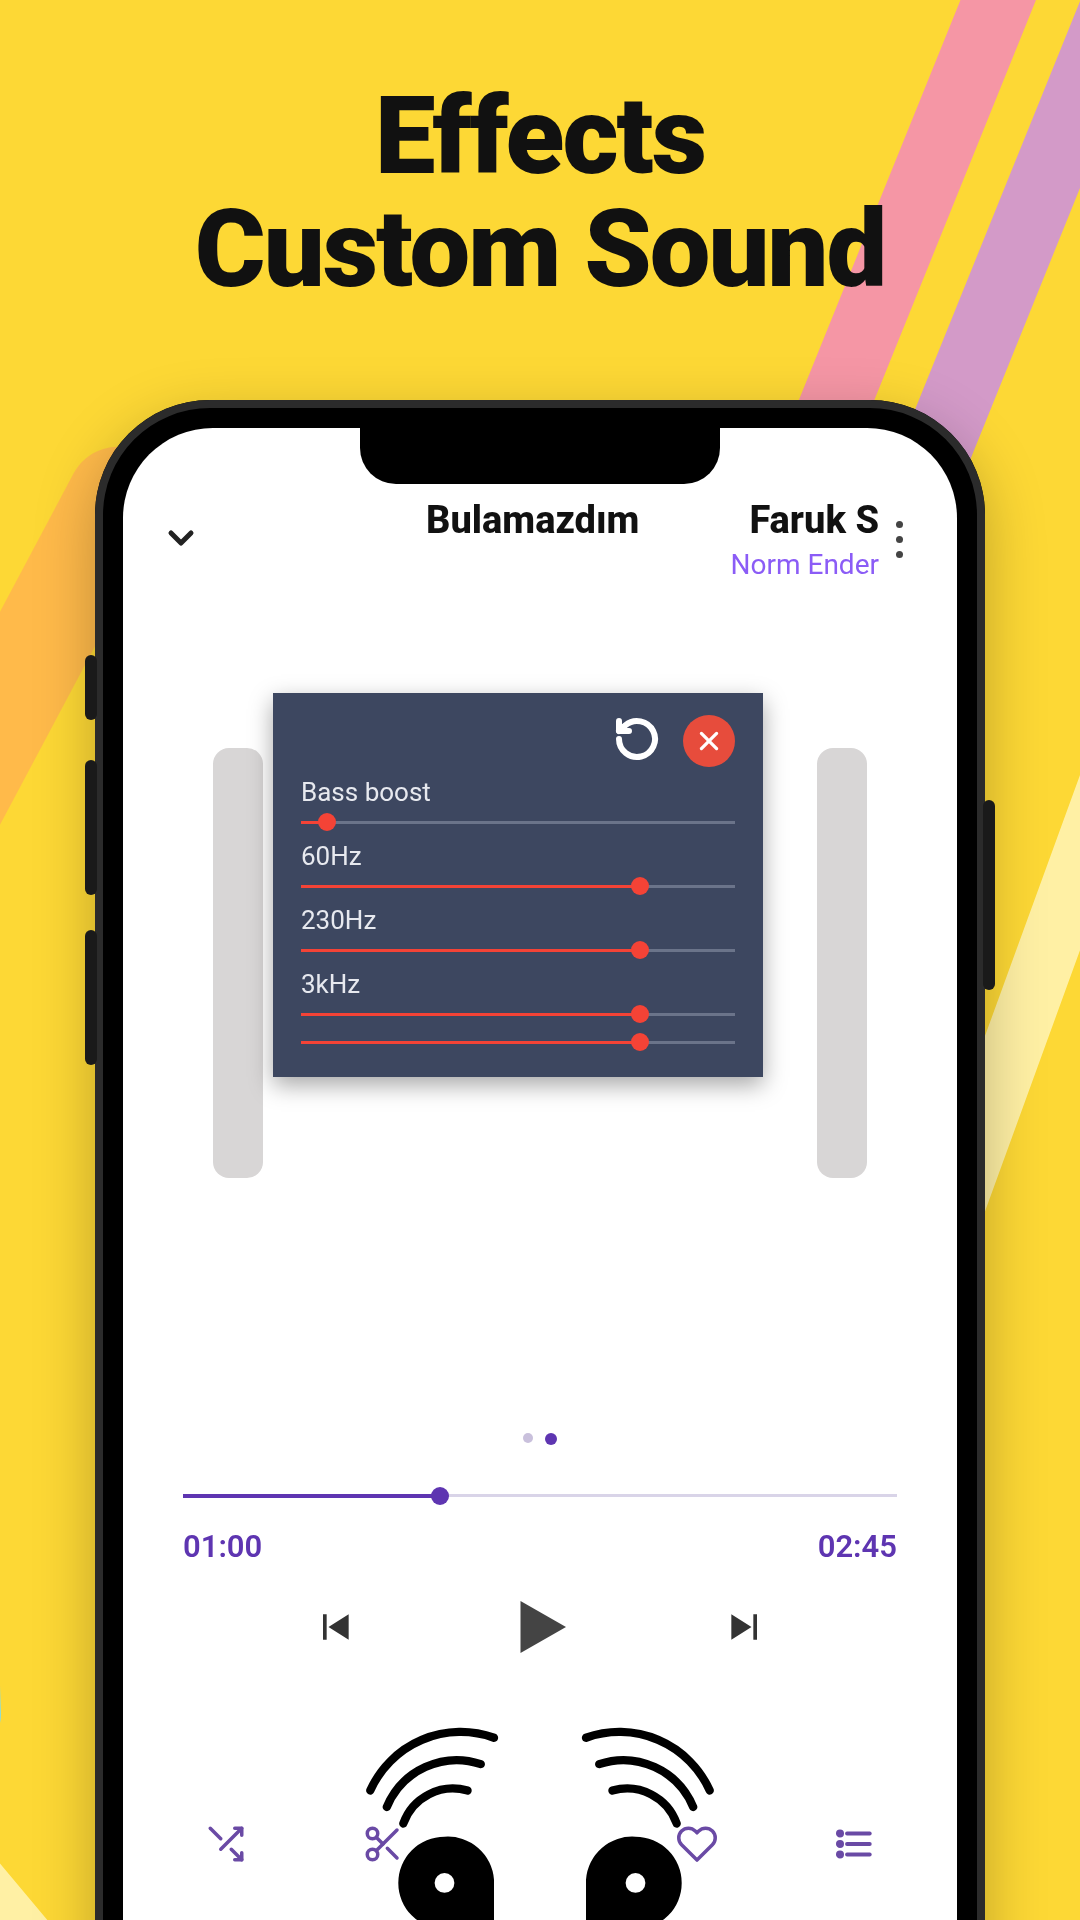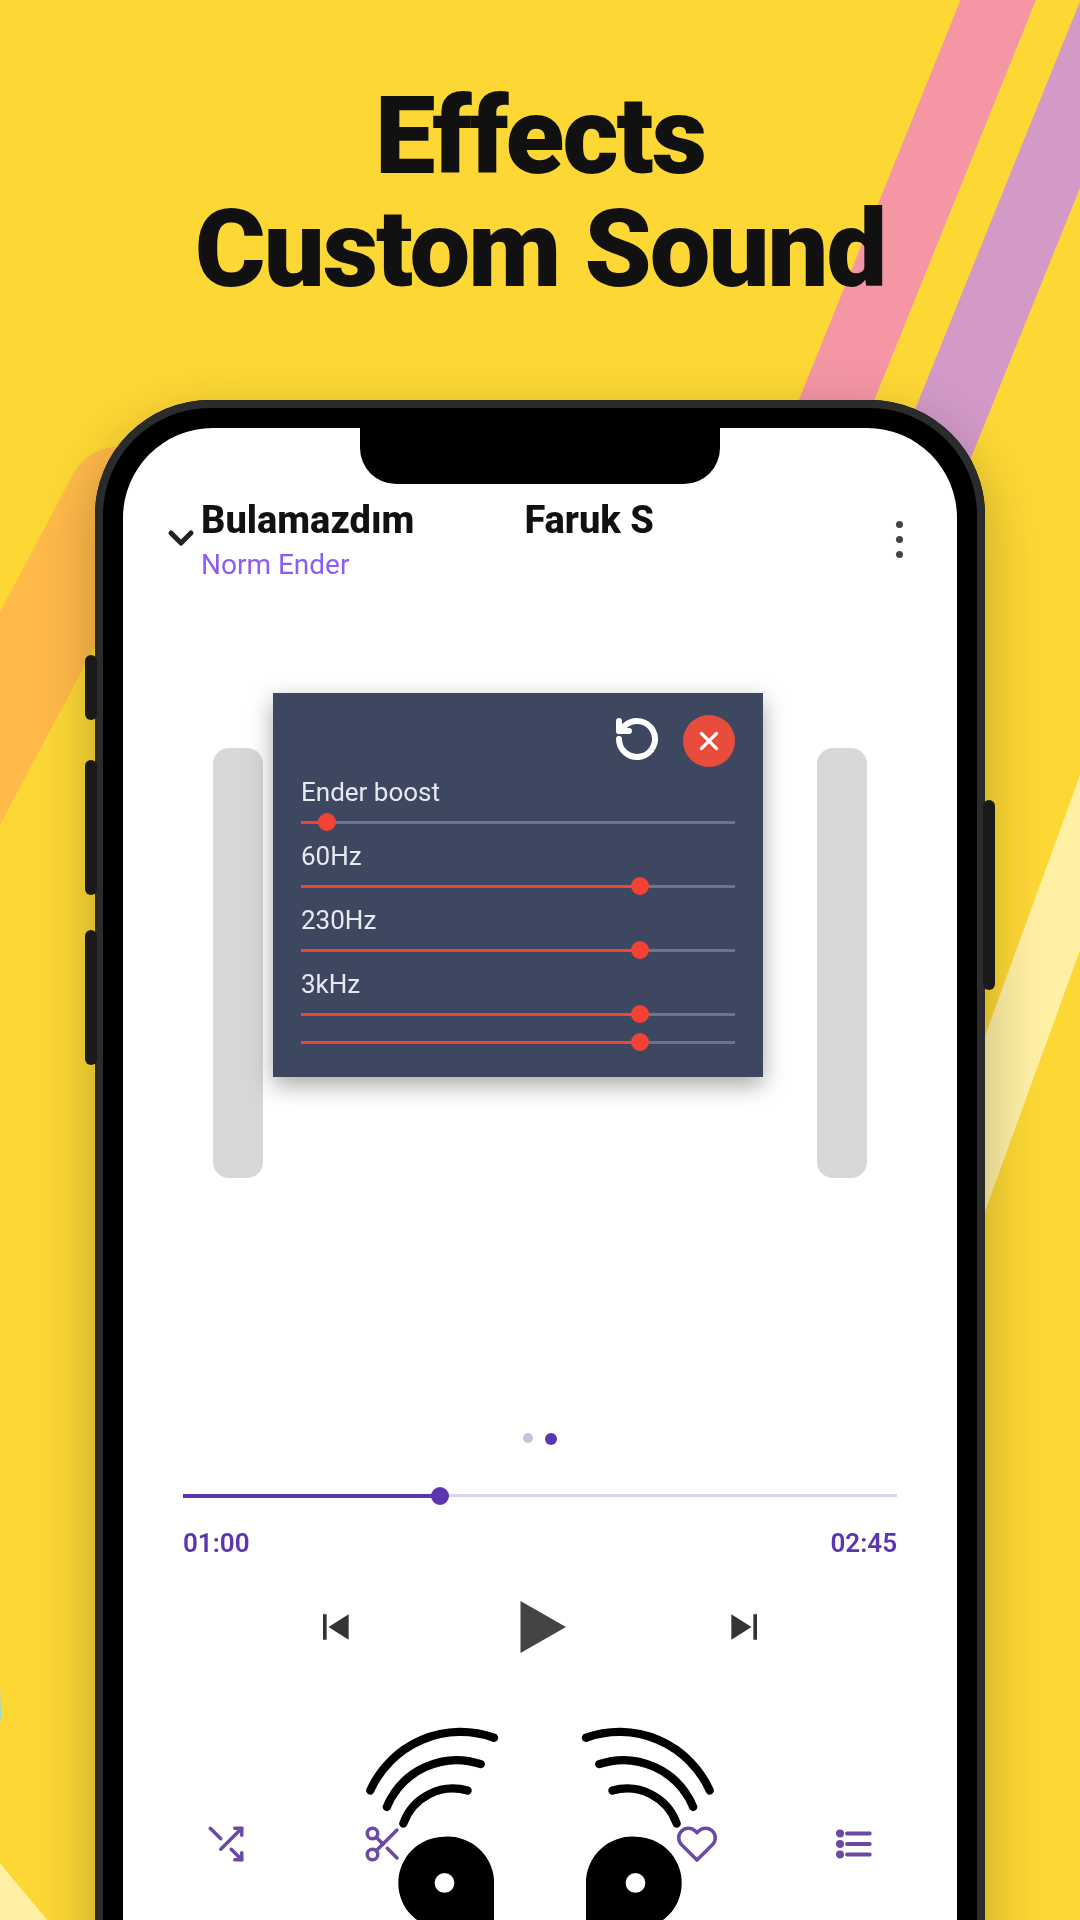--- a/index.html
+++ b/index.html
@@ -64,21 +64,21 @@
  z-index:10;
 }
 
 
 .player-header{
  position:absolute;top:70px;left:0;right:0;
  display:flex;align-items:center;
  padding:0 38px;
 }
 .chev-down{width:40px;height:40px;color:#222;}
-.title-block{flex:1;text-align:left;}
+.title-block{flex:1;text-align:right;}
 .song-row{font-weight:800;font-size:38px;color:#111;white-space:nowrap;overflow:hidden;}
 .song-row span.gap{display:inline-block;width:110px;}
 .subtitle{font-size:28px;color:#8b5cf6;margin-top:6px;}
 .dots{width:40px;display:flex;flex-direction:column;align-items:center;gap:8px;}
 .dots i{width:7px;height:7px;background:#444;border-radius:50%;}
 
 
 .art-bg{position:absolute;top:290px;left:90px;right:90px;height:500px;}
 .art-sliver{position:absolute;top:30px;width:50px;height:430px;background:#d8d6d6;border-radius:16px;}
 .art-sliver.left{left:0;}
@@ -106,21 +106,21 @@
 .page-dots{position:absolute;top:1005px;left:0;right:0;display:flex;justify-content:center;gap:12px;}
 .page-dots i{width:10px;height:10px;border-radius:50%;background:#c9c0dc;}
 .page-dots i.active{background:#5E35B1;width:12px;height:12px;}
 
 
 .progress-wrap{position:absolute;top:1060px;left:60px;right:60px;}
 .progress-track{position:relative;height:16px;}
 .progress-line{position:absolute;top:6px;left:0;right:0;height:3px;background:#d9d4e8;}
 .progress-fill{position:absolute;top:6px;left:0;height:4px;background:#5E35B1;}
 .progress-knob{position:absolute;top:-1px;width:18px;height:18px;border-radius:50%;background:#5E35B1;transform:translateX(-50%);}
-.times{display:flex;justify-content:space-between;margin-top:24px;color:#5E35B1;font-size:26px;font-weight:600;}
+.times{display:flex;justify-content:space-between;margin-top:24px;color:#5E35B1;font-size:31px;font-weight:600;}
 
 
 .controls{position:absolute;top:1160px;left:0;right:0;display:flex;justify-content:center;align-items:center;gap:145px;}
 .ctrl-prev svg,.ctrl-next svg{width:44px;height:44px;color:#333;}
 .ctrl-play svg{width:78px;height:78px;color:#444;}
 
 
 .earbuds{
  position:absolute;top:1275px;left:50%;transform:translateX(-50%);
  width:380px;height:350px;
@@ -195,21 +195,21 @@
      </div>
      <div class="close-btn">
       <svg viewBox="0 0 24 24" fill="none" stroke="currentColor" stroke-width="3" stroke-linecap="round">
                 <line x1="5" y1="5" x2="19" y2="19"></line>
                 <line x1="19" y1="5" x2="5" y2="19"></line>
               </svg>
      </div>
     </div>
 
     <div class="eq-row">
-     <div class="eq-label">Ender boost</div>
+     <div class="eq-label">Bass boost</div>
      <div class="slider-track">
       <div class="track-line"></div>
               <div class="track-fill" style="width: 6%;"></div>
               <div class="knob" style="left: 6%;"></div>
      </div>
     </div>
     <div class="eq-row">
      <div class="eq-label">60Hz</div>
      <div class="slider-track">
       <div class="track-line"></div>

